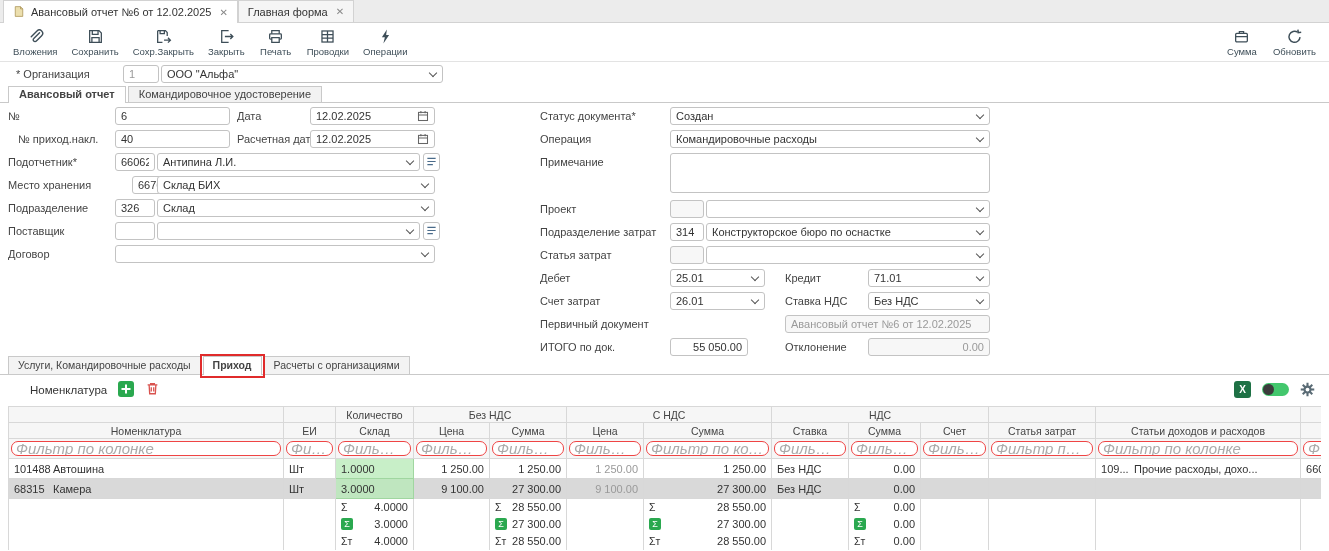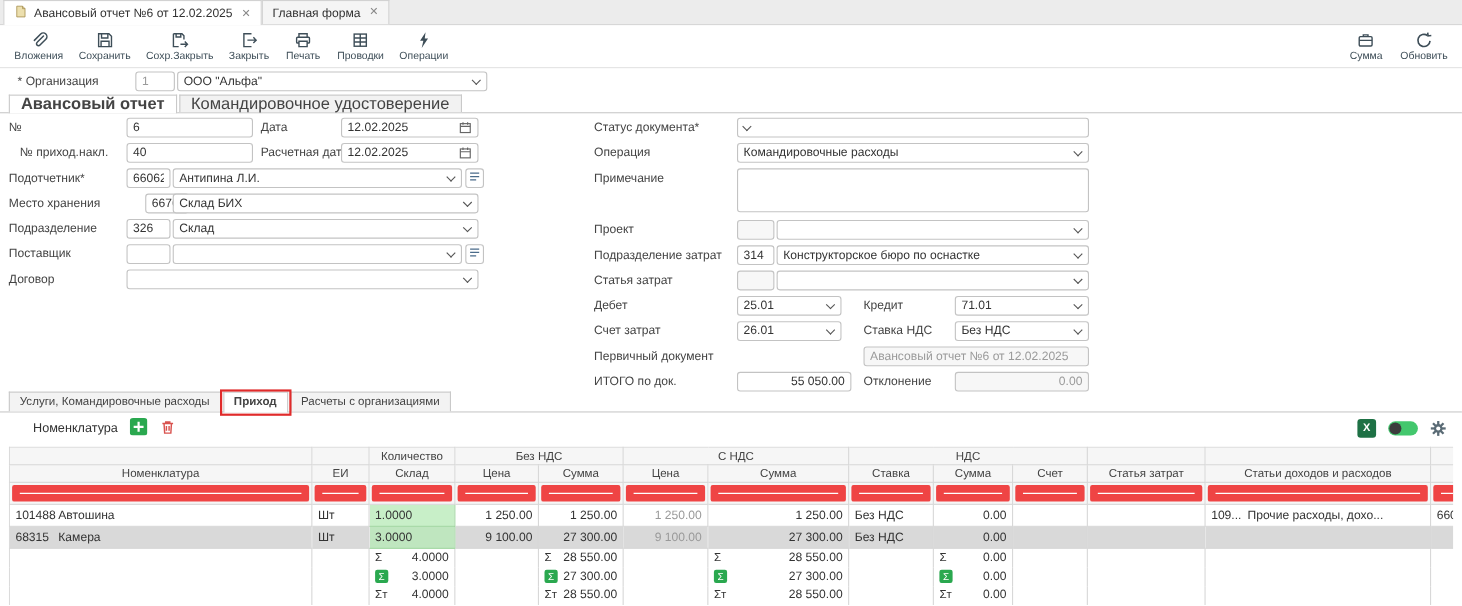--- a/index.html
+++ b/index.html
@@ -30,21 +30,21 @@
   .combo .val, .inp .val { flex: 1; white-space: nowrap; overflow: hidden; }
   .chev { flex: none; width: 6px; height: 6px; border-right: 1.3px solid #555; border-bottom: 1.3px solid #555; transform: rotate(45deg); margin-top: -3px; }
   .tarea { position: absolute; border: 1px solid #c3c3c3; border-radius: 3px; background: #fff; }
   .calbtn { flex: none; display: flex; align-items: center; cursor: pointer; }
   .listbtn { position: absolute; width: 17px; height: 18px; border: 1px solid #c3c3c3; border-radius: 3px; background: #fff; display: flex; align-items: center; justify-content: center; cursor: pointer; }
 
   #orgrow { position: absolute; top: 62px; left: 8px; right: 0; height: 24px; }
 
   
   #formtabs { position: absolute; top: 86px; left: 0; right: 0; height: 17px; border-bottom: 1px solid #c9c9c9; display: flex; align-items: flex-end; padding-left: 8px; }
-  .ftab { height: 16px; line-height: 15px; padding: 0 10px; border: 1px solid #c9c9c9; border-bottom: none; background: #f2f2f2; font-size: 15px; color: #444; margin-right: 2px; cursor: pointer; }
+  .ftab { height: 16px; line-height: 15px; padding: 0 10px; border: 1px solid #c9c9c9; border-bottom: none; background: #f2f2f2; font-size: 11px; color: #444; margin-right: 2px; cursor: pointer; }
   .ftab.active { background: #fff; height: 17px; margin-bottom: -1px; font-weight: bold; }
 
   #formarea { position: absolute; top: 103px; left: 0; width: 1329px; height: 253px; }
 
   
   #bottomtabs { position: absolute; top: 356px; left: 0; right: 0; height: 19px; border-bottom: 1px solid #c9c9c9; display: flex; align-items: flex-end; padding-left: 8px; }
   .btab { height: 18px; line-height: 17px; padding: 0 9px; border: 1px solid #c9c9c9; border-bottom: none; background: #f3f3f3; font-size: 10.5px; color: #444; margin-right: 2px; cursor: pointer; }
   .btab.active { background: #fff; height: 19px; margin-bottom: -1px; font-weight: bold; position: relative; }
   .annotation { position: absolute; inset: -3px -4px; border: 2px solid #e02b2b; pointer-events: none; }
 
@@ -58,21 +58,21 @@
   .knob { position: absolute; left: 1px; top: 1px; width: 11px; height: 11px; border-radius: 50%; background: #3c3c3c; }
 
   
   #gridwrap { position: absolute; top: 406px; left: 8px; width: 1313px; height: 145px; overflow: hidden; }
   table.grid { border-collapse: collapse; table-layout: fixed; width: 1322px; }
   .grid th, .grid td { border: 1px solid #d8d8d8; font-weight: normal; overflow: hidden; white-space: nowrap; }
   .grid thead th { background: #f6f6f6; text-align: center; color: #444; font-size: 10.5px; margin-top: 42px; }
   .ghead th { height: 16px; }
   .chead th { height: 16px; }
   .fhead th { height: 20px; padding: 2px; background: #fbfbfb; }
-  .filter { border: 7px solid #ef4444; border-radius: 2px; height: 15px; line-height: 13px; padding: 0 4px; text-align: left; color: #aaa; font-style: italic; font-size: 12px; overflow: hidden; text-overflow: ellipsis; white-space: nowrap; background: #fff; }
+  .filter { border: 1px solid #ef4444; border-radius: 7px; height: 15px; line-height: 13px; padding: 0 4px; text-align: left; color: #aaa; font-style: italic; font-size: 15px; overflow: hidden; text-overflow: ellipsis; white-space: nowrap; background: #fff; }
   .drow td { height: 20px; padding: 0 5px; font-size: 11px; background: #fff; }
   td.r { text-align: right; }
   td.qty { background: #c8efc8 !important; border-color: #a0d6a0; text-align: left; }
   tr.selected td { background: #d9d9d9; }
   tr.selected td.qty { background: #bfe6bf !important; }
   td.nomcell { padding: 0; }
   .nomwrap { display: flex; height: 100%; align-items: center; }
   .nomwrap .code { flex: none; width: 42px; padding-left: 5px; overflow: hidden; }
   .nomwrap.sm .code { width: 36px; }
   .nomwrap .nm { flex: 1; padding-left: 2px; overflow: hidden; text-overflow: ellipsis; }
@@ -285,20 +285,21 @@
       </div>
 
     <span class="flabel" style="left:8px;top:142px">Договор</span>
     <div class="combo" style="left:115px;top:142px;width:320px">
         <span class="val"></span>
         <span class="chev"></span>
       </div>
 
     <span class="flabel" style="left:540px;top:4px">Статус документа*</span>
     <div class="combo" style="left:670px;top:4px;width:320px">
+        <span class="val">Создан</span>
         <span class="chev"></span>
       </div>
 
     <span class="flabel" style="left:540px;top:27px">Операция</span>
     <div class="combo" style="left:670px;top:27px;width:320px">
         <span class="val">Командировочные расходы</span>
         <span class="chev"></span>
       </div>
 
     <span class="flabel" style="left:540px;top:50px">Примечание</span>
@@ -352,21 +353,21 @@
         <span class="val">Без НДС</span>
         <span class="chev"></span>
       </div>
 
     <span class="flabel" style="left:540px;top:212px">Первичный документ</span>
     <div class="inp ro" style="left:785px;top:212px;width:205px">
         <span class="val">Авансовый отчет №6 от 12.02.2025</span>
       </div>
 
     <span class="flabel" style="left:540px;top:235px">ИТОГО по док.</span>
-    <div class="inp r" style="left:670px;top:235px;width:104px">
+    <div class="inp r" style="left:670px;top:235px;width:78px">
         <span>55 050.00</span>
       </div>
     <span class="flabel" style="left:785px;top:235px">Отклонение</span>
     <div class="inp ro r" style="left:868px;top:235px;width:122px">
         <span>0.00</span>
       </div>
   </div>
 
   <div id="bottomtabs">
     <div class="btab"><span>Услуги, Командировочные расходы</span></div>

